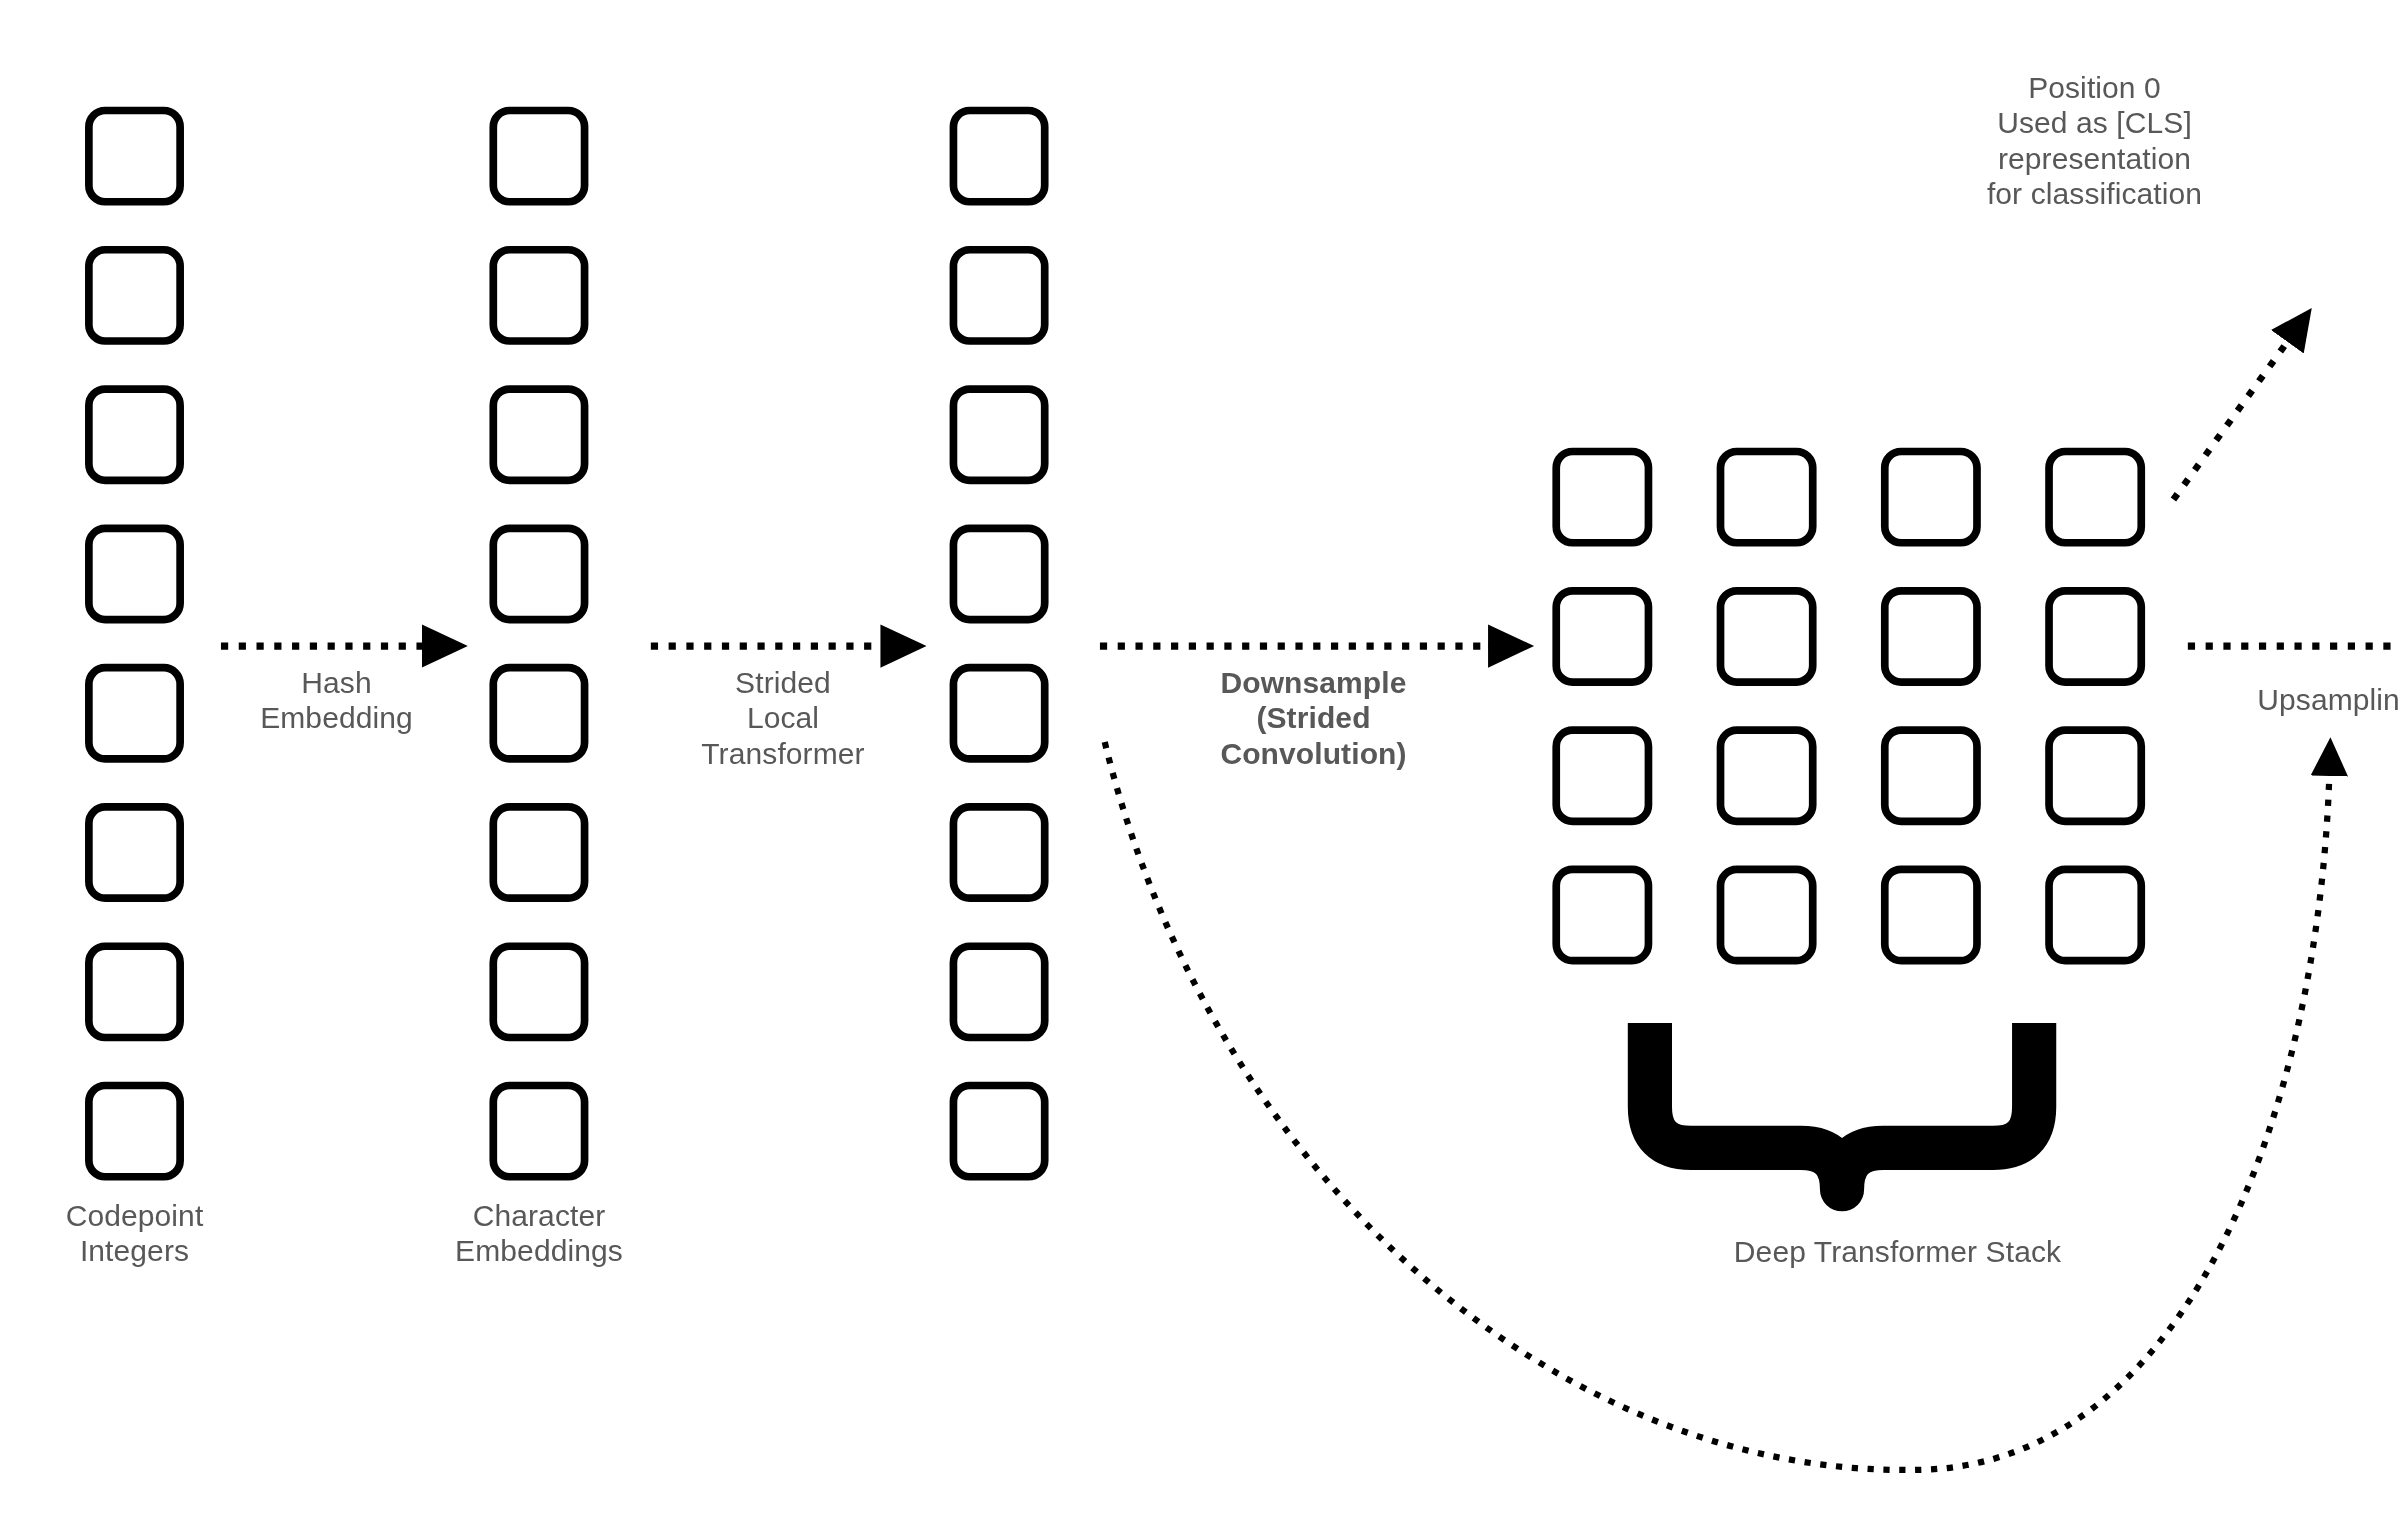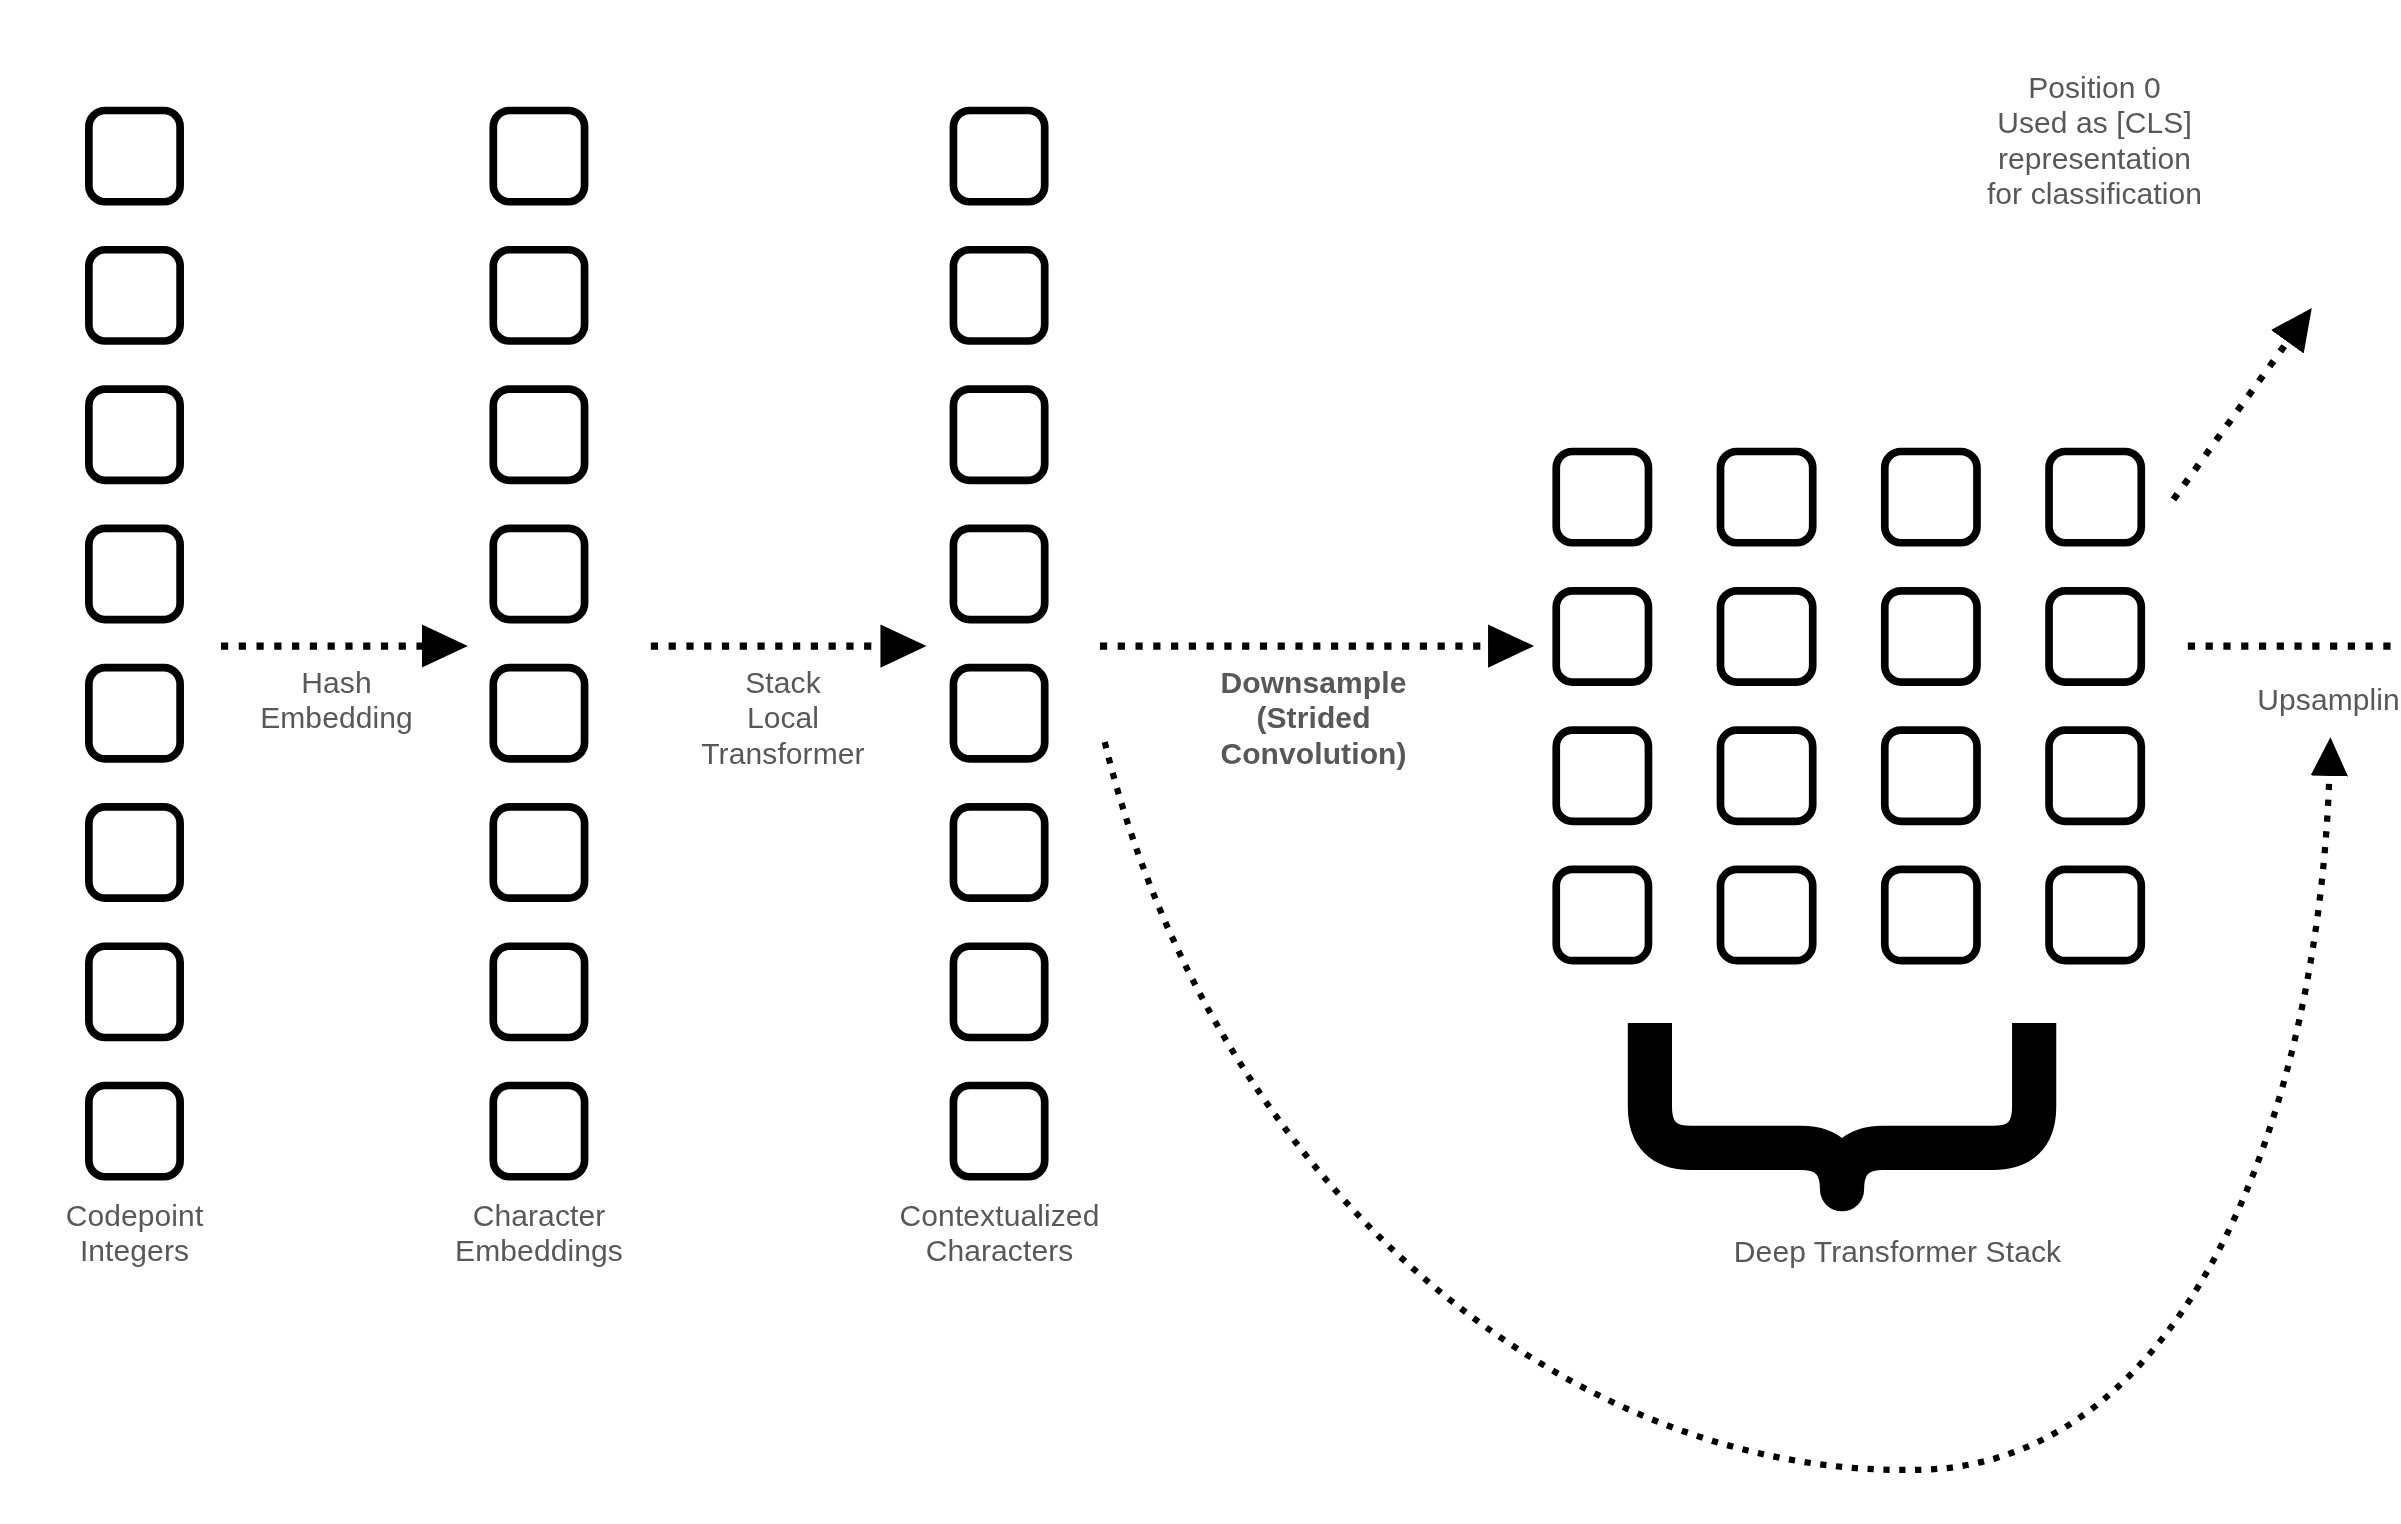--- a/index.html
+++ b/index.html
@@ -121,30 +121,28 @@
     <g id="g-extra">
         <line x1="4525" y1="1040" x2="4772" y2="698" stroke="#000000" stroke-width="14" stroke-dasharray="14 24" stroke-linecap="butt" marker-end="url(#arrowheadSm)"></line>
         <path d="M 2300 1545 C 2520 2450, 3250 3080, 4000 3060 C 4560 3046, 4830 2300, 4850 1600" fill="none" stroke="#000000" stroke-width="13" stroke-dasharray="13 20" stroke-linecap="butt" marker-end="url(#arrowheadSm)"></path>
       </g>
   </svg>
 
   <div class="lbl" id="cl0" style="left: 12px; top: 1198px; width: 245px; text-align: center;">Codepoint
 Integers</div>
   <div class="lbl" id="cl1" style="left: 414px; top: 1198px; width: 250px;">Character
 Embeddings</div>
-  <div class="lbl" id="cl2" style="left: 836px; top: 1198px; width: 327px;">Contextualized
-Characters</div>
   <div class="lbl" id="cl3" style="left: 2397px; top: 1215px; width: 336px;">Concatenated
 Representations</div>
 
   <div class="lbl" id="gl" style="left: 1595px; top: 1234px; width: 605px;">Deep Transformer Stack</div>
 
   <div class="lbl" id="al0" style="left: 207px; top: 665px; width: 259px;">Hash
 Embedding</div>
-  <div class="lbl" id="al1" style="left: 646px; top: 665px; width: 274px;">Stack
+  <div class="lbl" id="al1" style="left: 646px; top: 665px; width: 274px;">Strided
 Local
 Transformer</div>
   <div class="lbl" id="al2" style="left: 1124px; top: 665px; width: 379px; font-weight: bold;">Downsample
 (Strided
 Convolution)</div>
   <div class="lbl" id="al3" style="left: 2188px; top: 682px; width: 298px;">Upsampling</div>
 
   <div class="lbl" id="an0" style="left: 1912px; top: 70px; width: 365px;">Position 0
 Used as [CLS]
 representation

